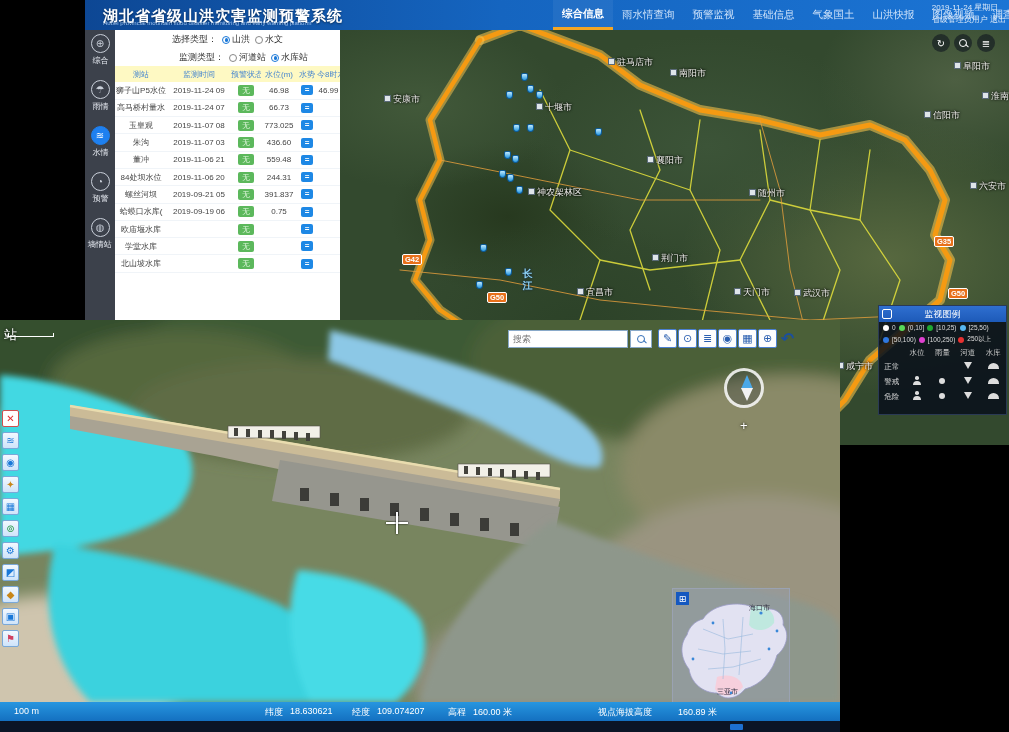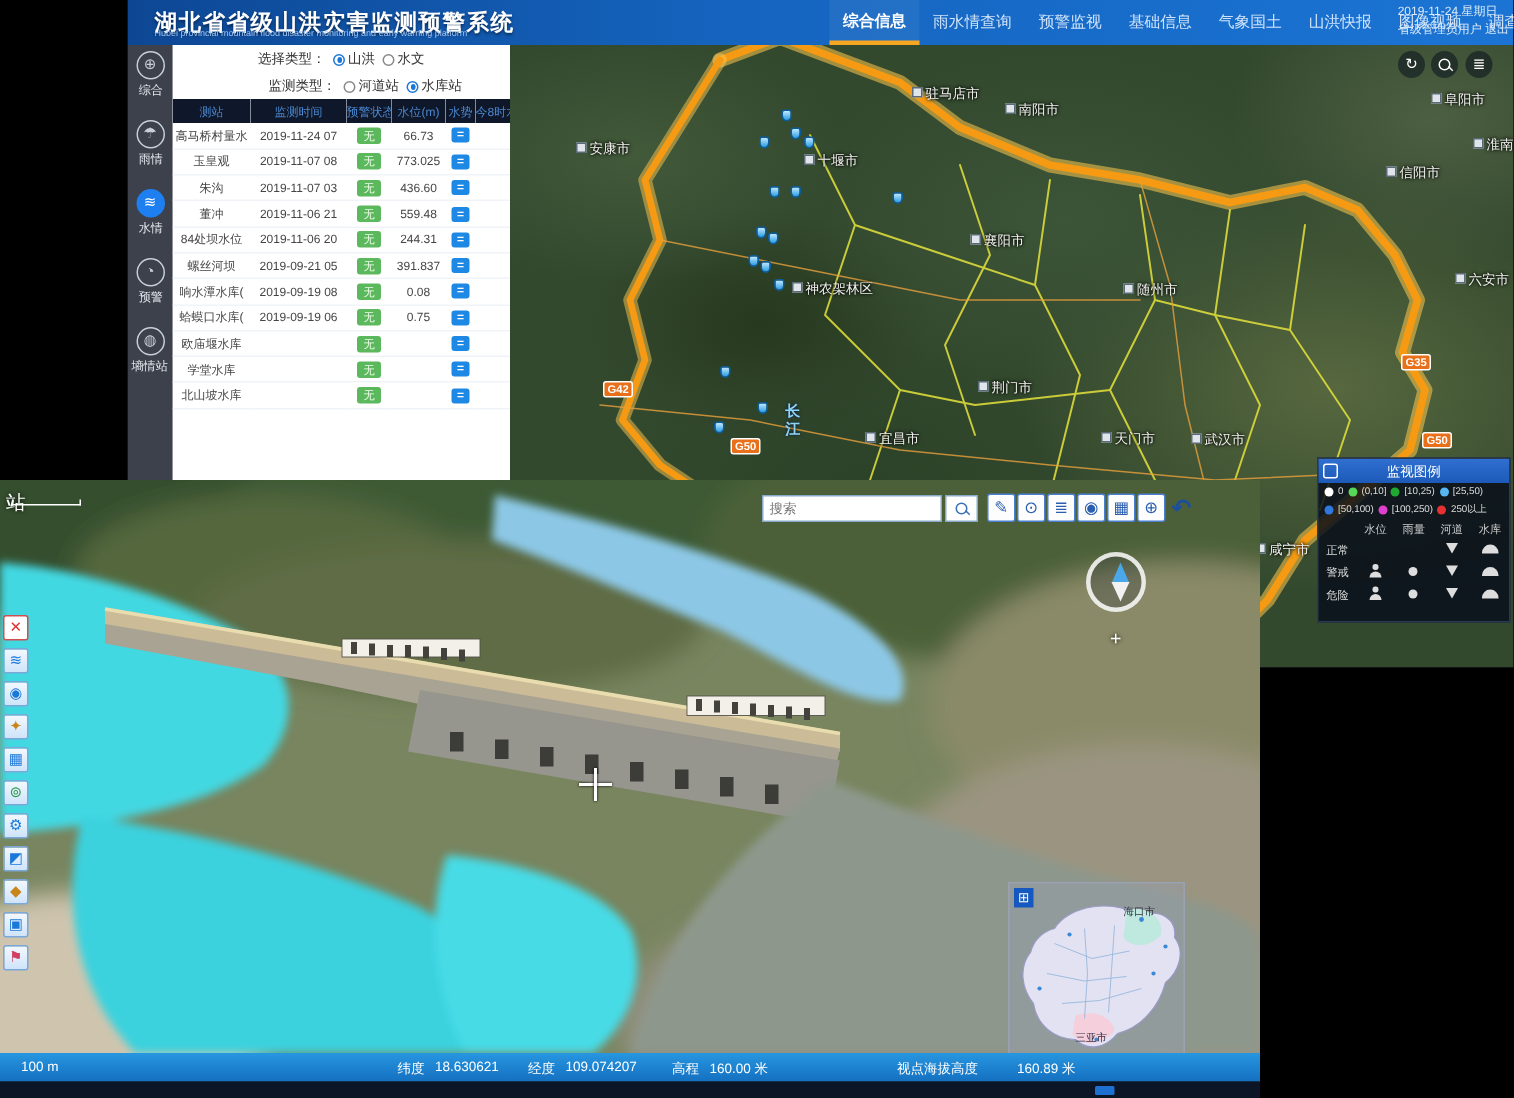--- a/index.html
+++ b/index.html
@@ -30,21 +30,21 @@
   .frow { display:flex; align-items:center; justify-content:center; font-size:9px; color:#333; height:19px; gap:5px; }
   .radio { width:8px; height:8px; border-radius:50%; border:1px solid #888; display:inline-block; position:relative; }
   .radio.on { border-color:#1a78d8; }
   .radio.on::after { content:""; position:absolute; left:1.5px; top:1.5px; width:3.5px; height:3.5px; border-radius:50%; background:#1a78d8; }
   .opt { display:flex; align-items:center; gap:2px; }
   #tabs { display:flex; height:19px; border-bottom:1px solid #e4e9ef; font-size:9.5px; }
   .tab { padding:3px 12px; color:#666; cursor:pointer; }
   .tab.active { color:#1a78d8; font-weight:bold; border-bottom:2px solid #1a78d8; }
   #mtypeRow { height:17px;padding-left:32px; }
   table.grid { border-collapse:collapse; width:225px; table-layout:fixed; }
-  table.grid th { background:#0f172a; color:#4a88cf; font-size:8px; font-weight:normal; height:16px; white-space:nowrap; overflow:hidden; }
+  table.grid th { background:#fef9c3; color:#4a88cf; font-size:8px; font-weight:normal; height:16px; white-space:nowrap; overflow:hidden; }
   table.grid td { font-size:8px; color:#444; height:17.3px; text-align:center; border-bottom:1px solid #f0f4f8; white-space:nowrap; overflow:hidden; }
   .badge-none { display:inline-block; background:#5cb85c; color:#eafbe7; font-size:7.5px; padding:0 4px; border-radius:2px; line-height:11px; }
   .trend-eq { display:inline-block; background:#1e88e5; color:#fff; font-size:8px; font-weight:bold; width:12px; border-radius:2px; line-height:10px; }
 
   
   #map { position:absolute; left:255px; right:0; top:30px; bottom:0; overflow:hidden; background-color:#33492e;
     background-image:
       radial-gradient(ellipse 220px 130px at 12% 18%, #42593a 0%, rgba(0,0,0,0) 65%),
       radial-gradient(ellipse 280px 170px at 55% 28%, #3c5438 0%, rgba(0,0,0,0) 65%),
       radial-gradient(ellipse 320px 210px at 82% 55%, #57683f 0%, rgba(0,0,0,0) 65%),
@@ -203,20 +203,28 @@
       <tbody>
           <tr>
         <th>测站</th>
         <th>监测时间</th>
         <th>预警状态</th>
         <th>水位(m)</th>
         <th>水势</th>
         <th>今8时水位</th>
       </tr>
       <tr>
+            <td>狮子山P5水位</td>
+            <td>2019-11-24 09</td>
+            <td><span class="badge-none">无</span></td>
+            <td>46.98</td>
+            <td><span class="trend-eq">=</span></td>
+            <td>46.99</td>
+          </tr>
+      <tr>
             <td>高马桥村量水</td>
             <td>2019-11-24 07</td>
             <td><span class="badge-none">无</span></td>
             <td>66.73</td>
             <td><span class="trend-eq">=</span></td>
             <td></td>
           </tr>
       <tr>
             <td>玉皇观</td>
             <td>2019-11-07 08</td>
@@ -247,28 +255,20 @@
             <td><span class="badge-none">无</span></td>
             <td>244.31</td>
             <td><span class="trend-eq">=</span></td>
             <td></td>
           </tr>
       <tr>
             <td>螺丝河坝</td>
             <td>2019-09-21 05</td>
             <td><span class="badge-none">无</span></td>
             <td>391.837</td>
-            <td><span class="trend-eq">=</span></td>
-            <td></td>
-          </tr>
-      <tr>
-            <td>响水潭水库(</td>
-            <td>2019-09-19 08</td>
-            <td><span class="badge-none">无</span></td>
-            <td>0.08</td>
             <td><span class="trend-eq">=</span></td>
             <td></td>
           </tr>
       <tr>
             <td>蛤蟆口水库(</td>
             <td>2019-09-19 06</td>
             <td><span class="badge-none">无</span></td>
             <td>0.75</td>
             <td><span class="trend-eq">=</span></td>
             <td></td>

